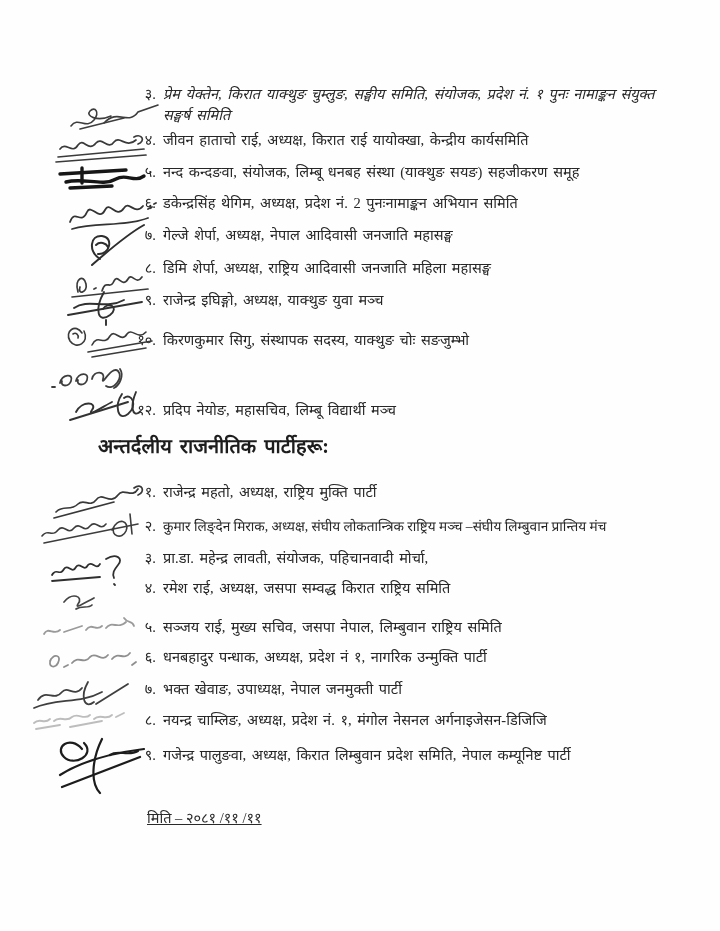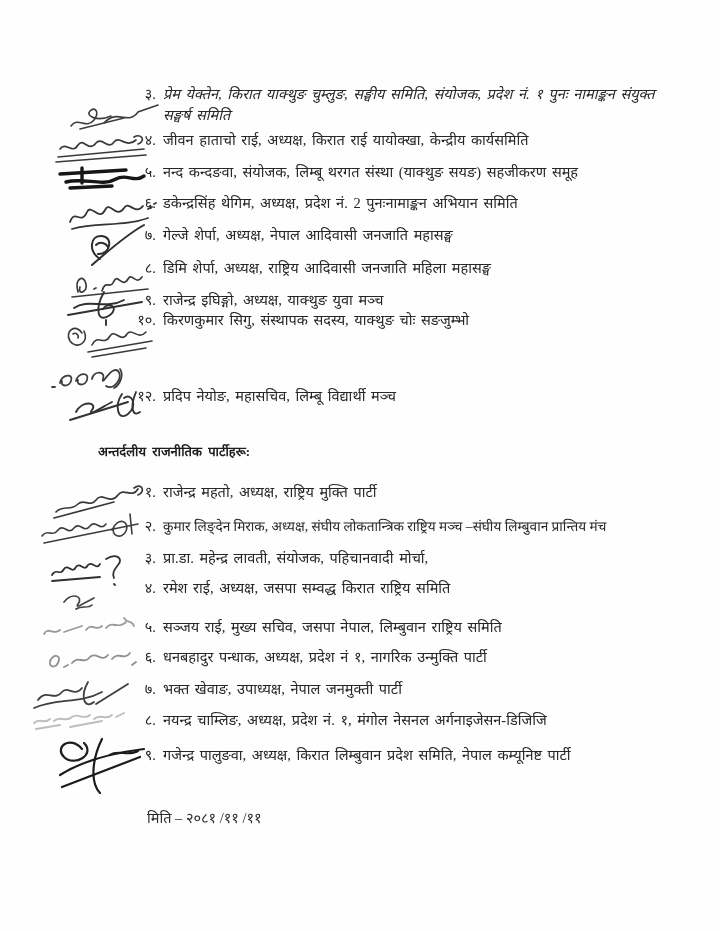--- a/index.html
+++ b/index.html
@@ -11,67 +11,67 @@
   .page{position:absolute;inset:0;background:#fefefe;}
   .row{
     position:absolute;left:128px;width:560px;display:flex;align-items:flex-start;
     font-size:14.5px;line-height:21px;
   }
   .row .num{flex:0 0 28px;text-align:right;padding-right:7px;white-space:nowrap;}
   .row .txt{flex:1;word-spacing:2px;}
   .txt.wrap2{max-width:505px;font-style:italic;}
   .txt.nowrapline{white-space:nowrap;word-spacing:0;font-size:13.6px;}
   .heading{
-    position:absolute;left:98px;top:442px;font-size:13px;font-weight:bold;
+    position:absolute;left:98px;top:432px;font-size:20px;font-weight:bold;
     color:#1d1d1d;word-spacing:3px;
   }
   .dateline{
-    position:absolute;left:147px;top:807px;font-size:14.5px;color:#2a2a2a;
+    position:absolute;left:147px;top:807px;font-size:14.5px;color:#2a2a2a;text-decoration:underline;
   }
   .sig{position:absolute;pointer-events:none;}
   .sig svg{display:block;}
 </style>
 </head>
 <body>
 
 <div class="page">
 
   <div class="row" style="top:84px">
     <span class="num">३.</span>
     <span class="txt wrap2">प्रेम येक्तेन, किरात याक्थुङ चुम्लुङ, सङ्घीय समिति, संयोजक, प्रदेश नं. १ पुनः नामाङ्कन संयुक्त सङ्घर्ष समिति</span>
   </div>
   <div class="row" style="top:130px">
     <span class="num">४.</span>
     <span class="txt">जीवन हाताचो राई, अध्यक्ष, किरात राई यायोक्खा, केन्द्रीय कार्यसमिति</span>
   </div>
   <div class="row" style="top:162px">
     <span class="num">५.</span>
-    <span class="txt">नन्द कन्दङवा, संयोजक, लिम्बू थरगत संस्था (याक्थुङ सयङ) सहजीकरण समूह</span>
+    <span class="txt">नन्द कन्दङवा, संयोजक, लिम्बू धनबह संस्था (याक्थुङ सयङ) सहजीकरण समूह</span>
   </div>
   <div class="row" style="top:193px">
     <span class="num">६.</span>
     <span class="txt">डकेन्द्रसिंह थेगिम, अध्यक्ष, प्रदेश नं. 2 पुनःनामाङ्कन अभियान समिति</span>
   </div>
   <div class="row" style="top:225px">
     <span class="num">७.</span>
     <span class="txt">गेल्जे शेर्पा, अध्यक्ष, नेपाल आदिवासी जनजाति महासङ्घ</span>
   </div>
   <div class="row" style="top:258px">
     <span class="num">८.</span>
     <span class="txt">डिमि शेर्पा, अध्यक्ष, राष्ट्रिय आदिवासी जनजाति महिला महासङ्घ</span>
   </div>
   <div class="row" style="top:290px">
     <span class="num">९.</span>
     <span class="txt">राजेन्द्र इघिङ्गो, अध्यक्ष, याक्थुङ युवा मञ्च</span>
   </div>
-  <div class="row" style="top:310px">
+  <div class="row" style="top:330px">
     <span class="num">१०.</span>
     <span class="txt">किरणकुमार सिगु, संस्थापक सदस्य, याक्थुङ चोः सङजुम्भो</span>
   </div>
-  <div class="row" style="top:386px">
+  <div class="row" style="top:400px">
     <span class="num">१२.</span>
     <span class="txt">प्रदिप नेयोङ, महासचिव, लिम्बू विद्यार्थी मञ्च</span>
   </div>
 
   <div class="heading">अन्तर्दलीय राजनीतिक पार्टीहरू:</div>
 
   <div class="row" style="top:482px">
     <span class="num">१.</span>
     <span class="txt">राजेन्द्र महतो, अध्यक्ष, राष्ट्रिय मुक्ति पार्टी</span>
   </div>

